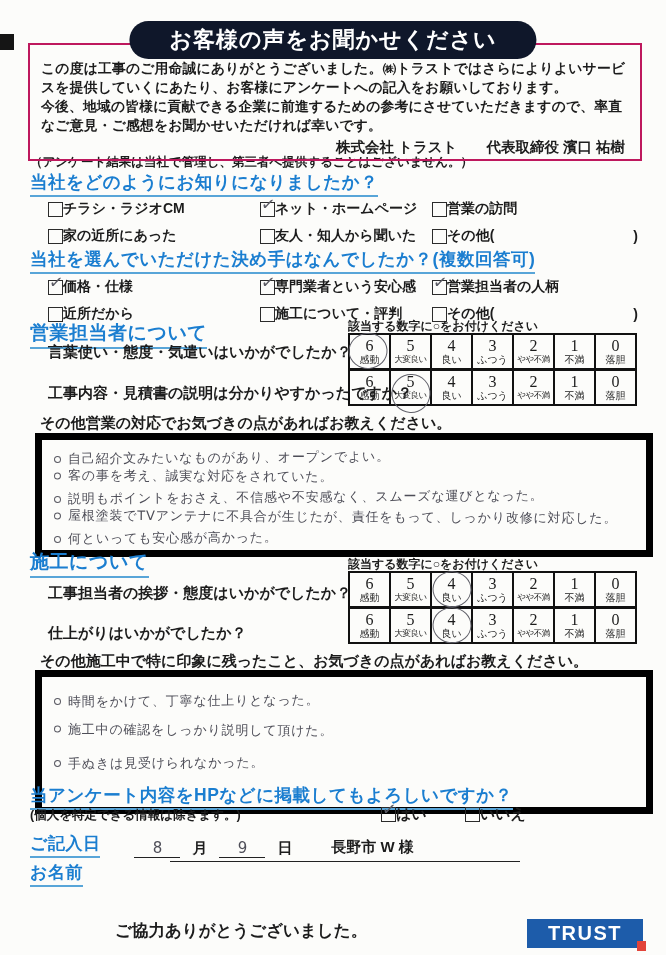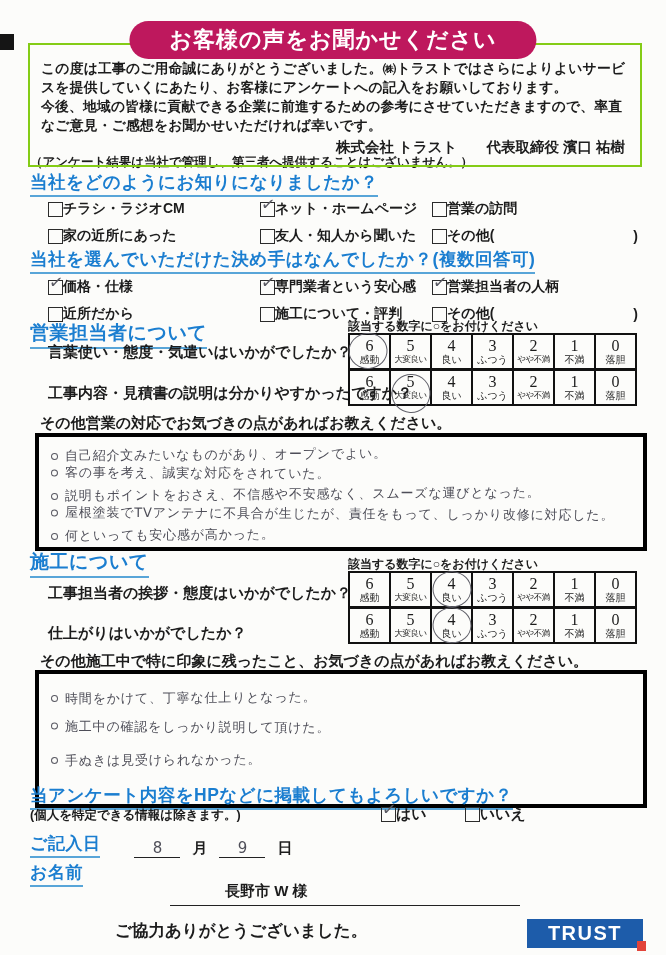--- a/index.html
+++ b/index.html
@@ -5,25 +5,25 @@
   html,body{margin:0;padding:0;}
   body{background:#e8e8e8;font-family:"Liberation Sans","DejaVu Sans",sans-serif;}
   #page{position:relative;width:666px;height:955px;background:#fcfcfa;margin:0 auto;overflow:hidden;color:#1c1c1c;}
   .abs{position:absolute;}
 
   
   #artifact-tl{left:0;top:34px;width:14px;height:16px;background:#151515;}
 
   
   #banner{left:50%;top:21px;transform:translateX(-50%);height:38px;line-height:38px;
-    padding:0 40px;border-radius:22px;background:#be185d;color:#fff;font-size:22px;
+    padding:0 40px;border-radius:22px;background:#0f172a;color:#fff;font-size:22px;
     font-weight:bold;letter-spacing:1px;white-space:nowrap;z-index:2;}
 
   
-  #intro-box{left:28px;top:43px;width:588px;border:2px solid #84cc16;padding:14px 11px 8px 11px;z-index:1;}
+  #intro-box{left:28px;top:43px;width:588px;border:2px solid #be185d;padding:14px 11px 2px 11px;z-index:1;}
   #intro-box p{margin:0;font-size:13.8px;line-height:19px;font-weight:600;letter-spacing:0.2px;}
   #intro-signature{text-align:right;font-size:14.5px;font-weight:700;margin-top:3px;padding-right:4px;}
 
   #privacy-note{left:30px;top:154px;font-size:12.5px;font-weight:600;}
 
   .h-blue{color:#1b7ed0;font-weight:800;border-bottom:2px solid #58a5d8;padding-bottom:1px;
     display:inline-block;letter-spacing:0.5px;white-space:nowrap;}
   .h-q{font-size:17.5px;}
   .h-sec{font-size:19px;text-align:center;}
 
@@ -65,21 +65,21 @@
   #sales-q1{left:48px;top:343px;}
   #sales-q2{left:48px;top:384px;}
   #con-heading{left:30px;top:549px;}
   #con-q1{left:48px;top:584px;}
   #con-q2{left:48px;top:624px;}
 
   .cprompt{font-size:15px;font-weight:800;white-space:nowrap;}
   #sales-cprompt{left:40px;top:414px;}
   #con-cprompt{left:40px;top:652px;}
 
-  .comment-box{border:4px solid #000000;background:transparent;padding:7px 12px;}
+  .comment-box{border:7px solid #000000;background:transparent;padding:7px 12px;}
   #sales-comment-box{left:35px;top:433px;width:580px;height:96px;}
   #con-comment-box{left:35px;top:670px;width:580px;height:116px;text-align:center;}
   .hline{display:flex;align-items:baseline;gap:7px;color:#4e4e58;font-size:13px;line-height:20px;
     font-family:"DejaVu Sans",sans-serif;letter-spacing:0.8px;white-space:nowrap;}
   .hline:nth-child(odd){transform:rotate(-0.4deg);}
   .hline:nth-child(even){transform:rotate(0.3deg);}
   #con-comment-box .hline{line-height:31px;}
   .hbullet{width:5px;height:5px;border:1.2px solid #5a5a63;border-radius:50%;flex:none;align-self:center;}
 
   #publish-heading{left:30px;top:783px;}
@@ -87,22 +87,22 @@
   #publish-options{left:381px;top:804px;display:flex;gap:38px;}
   #publish-options .opt{font-size:15px;}
 
   #date-row{left:30px;top:832px;display:flex;align-items:flex-end;gap:10px;}
   #date-label,#name-label{font-size:17px;}
   .uline{display:inline-block;width:46px;border-bottom:1.6px solid #222;text-align:center;
     color:#4e4e58;font-size:15px;font-family:"DejaVu Sans",sans-serif;}
   .uline.m{margin-left:24px;}
   .unit{font-size:15px;font-weight:600;margin:0 2px;}
   #name-label-wrap{left:30px;top:861px;}
-  #name-line{left:170px;top:878px;width:350px;height:28px;border-bottom:1.6px solid #222;
-    font-size:15px;font-weight:600;padding-left:55px;box-sizing:border-box;line-height:26px;}
+  #name-line{left:170px;top:834px;width:350px;height:28px;border-bottom:1.6px solid #222;
+    font-size:15px;font-weight:600;padding-left:55px;box-sizing:border-box;line-height:26px;text-align:center;}
   #thanks{left:115px;top:920px;font-size:16.5px;font-weight:700;}
   #logo{left:527px;top:919px;width:116px;height:29px;background:#1d5caa;color:#fff;display:flex;
     align-items:center;justify-content:center;font-size:20px;font-weight:800;letter-spacing:1.5px;}
   #logo-red{position:absolute;right:-3px;bottom:-3px;width:9px;height:10px;background:#e2443a;}
 </style>
 </head>
 <body>
 
 <div id="page">
   <div id="artifact-tl" class="abs"></div>

